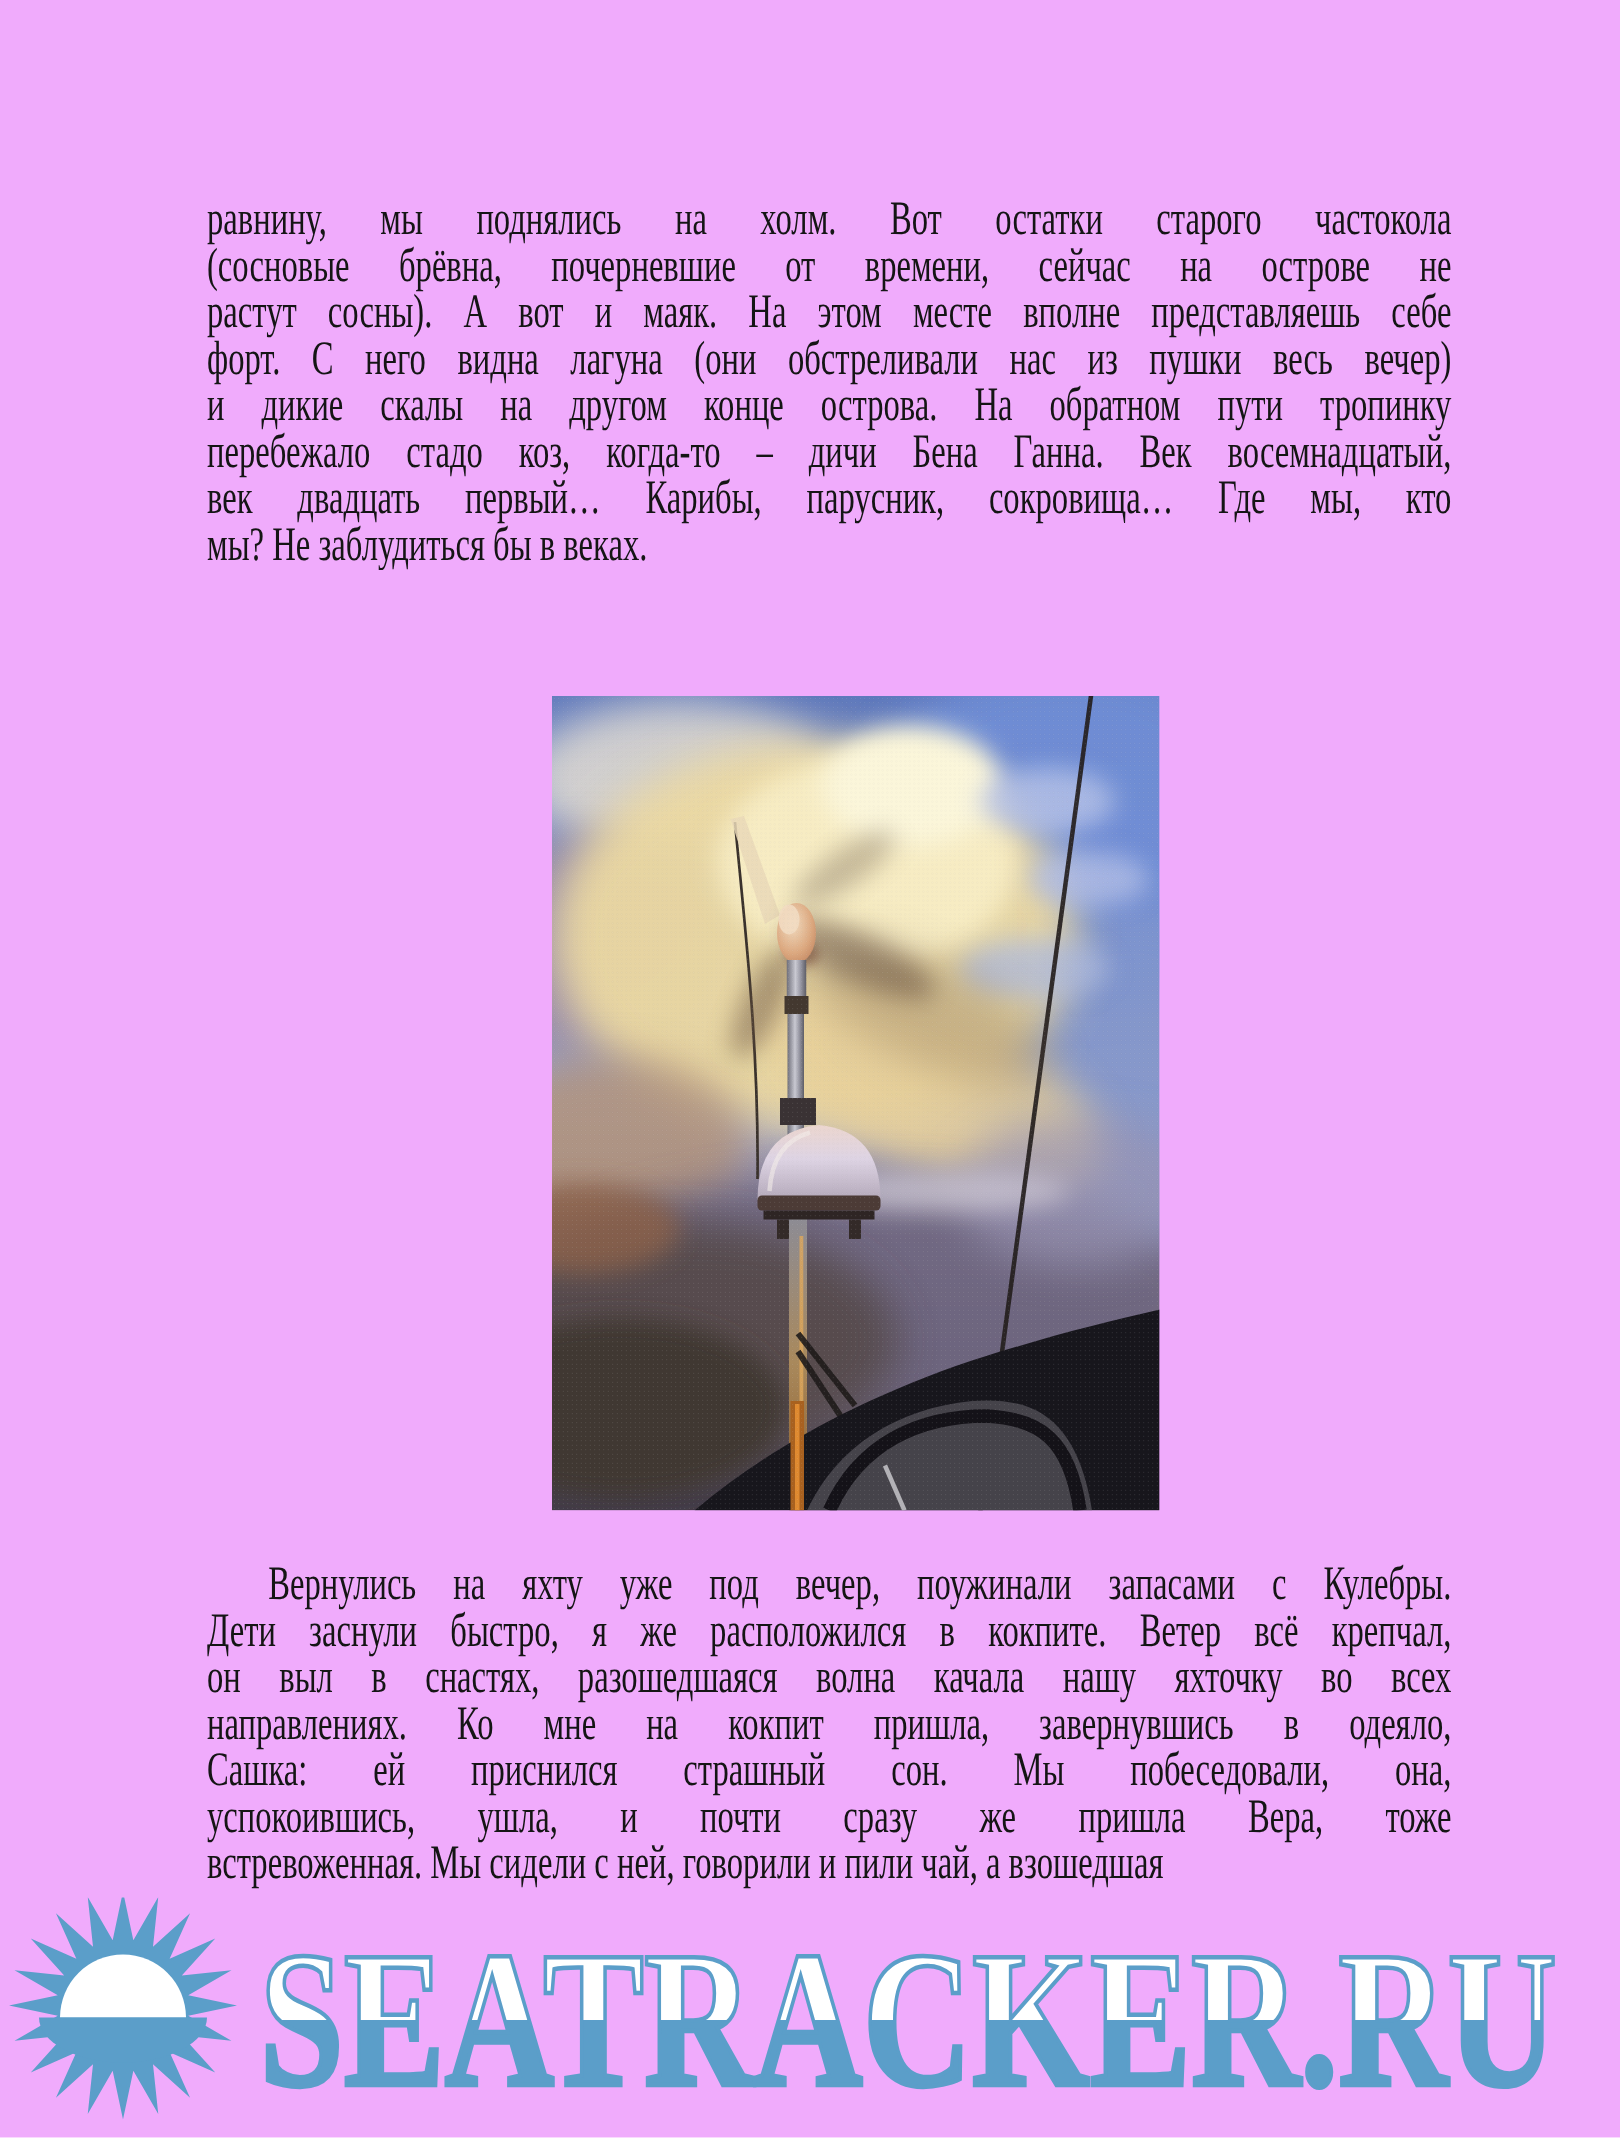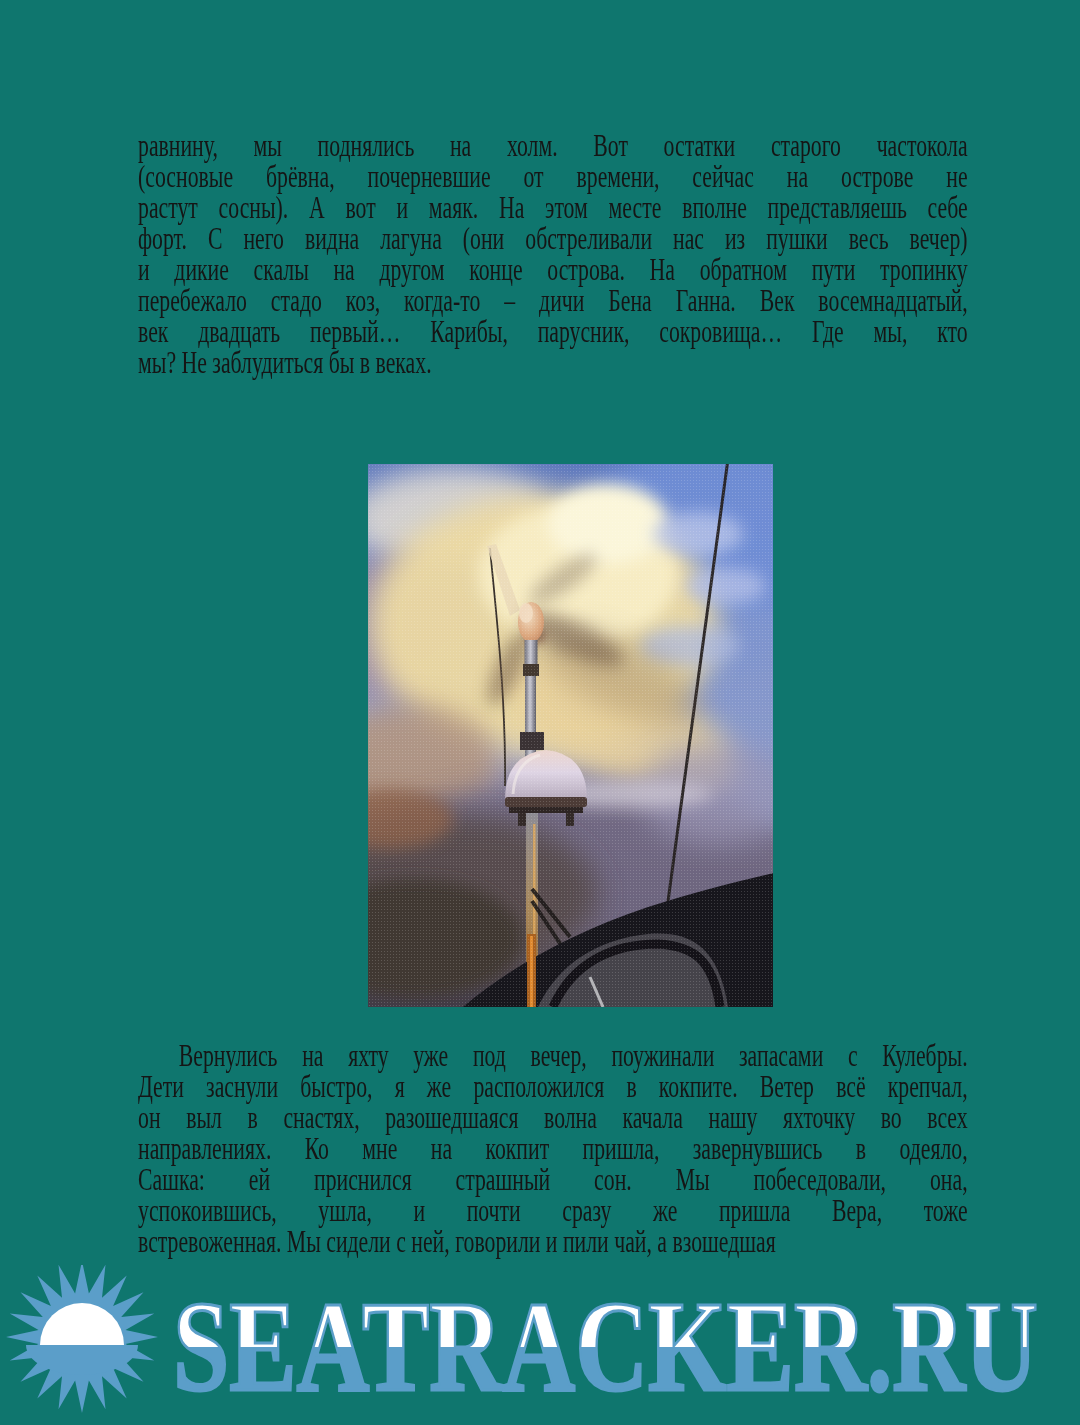--- a/index.html
+++ b/index.html
@@ -1,16 +1,16 @@
 <!DOCTYPE html>
 <html><head>
 <meta charset="utf-8">
 <style>
   html,body{margin:0;padding:0;background:#ffffff;}
-  .page{position:relative;width:1080px;height:1425px;background:#0f766e;overflow:hidden;
+  .page{position:relative;width:1080px;height:1425px;background:#f0abfc;overflow:hidden;
         font-family:"Liberation Serif",serif;}
   
   .para{position:absolute;left:138px;width:1220px;transform:scaleX(0.68);transform-origin:0 0;
         font-size:32px;line-height:31px;color:#151515;}
   .para .line{text-align:justify;text-align-last:justify;height:31px;overflow:visible;}
   .para .line.last{text-align-last:left;}
   .para .line.indent{text-indent:60px;}
   
   .photo{position:absolute;left:368px;top:464px;width:405px;height:543px;overflow:hidden;}
   .photo svg{display:block;}

